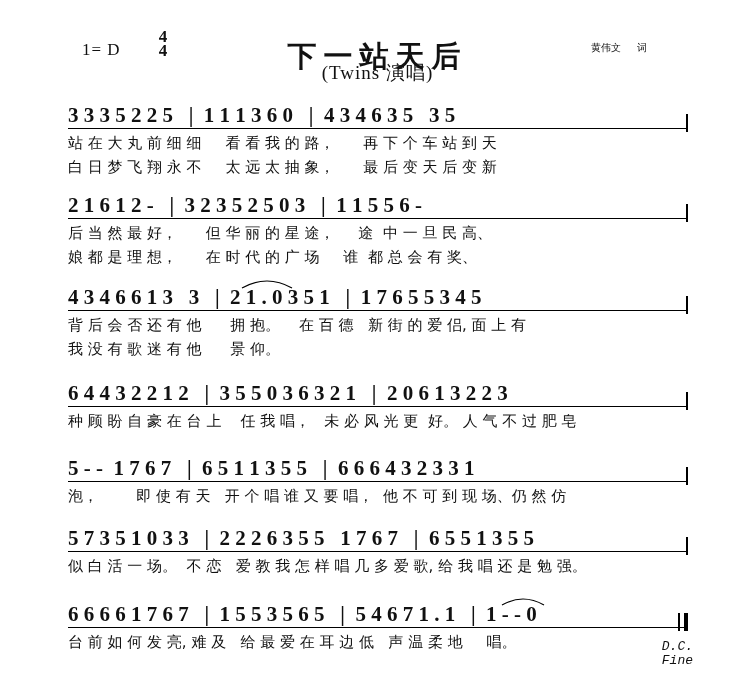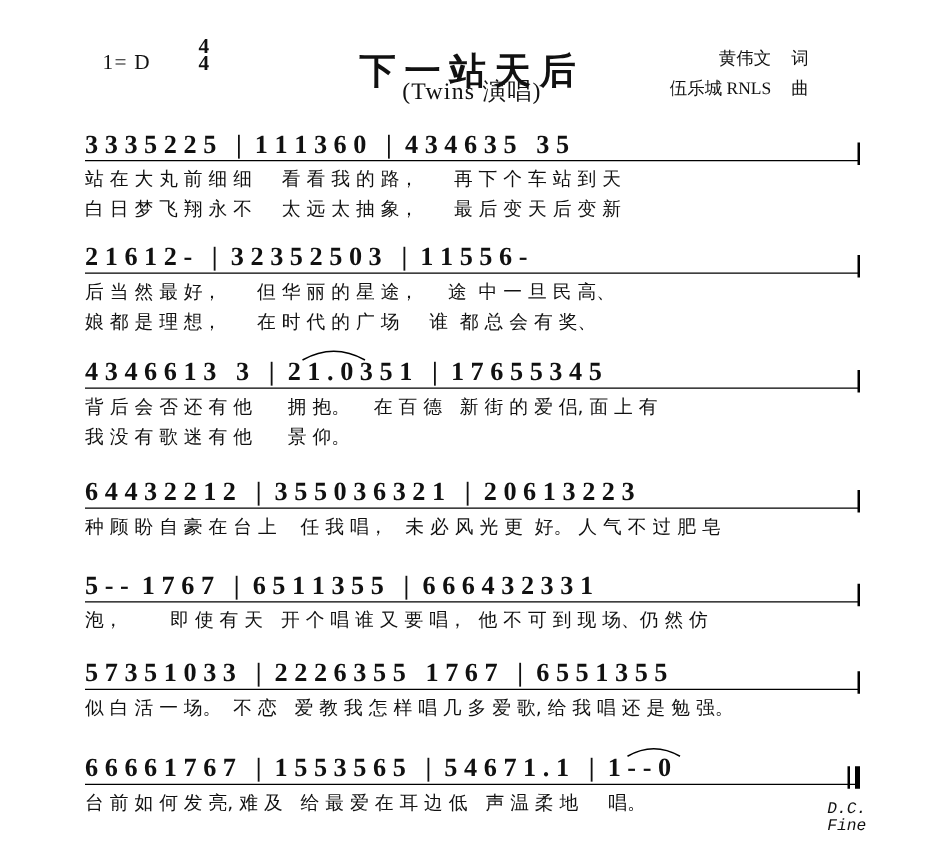--- a/index.html
+++ b/index.html
@@ -35,22 +35,22 @@
   }
   .subtitle{
     position:absolute;left:0;top:60px;width:755px;
     text-align:center;
     font-family:"Liberation Serif",serif;
     font-size:19px;letter-spacing:1px;
   }
   .credits{
     position:absolute;right:108px;top:36px;
     font-family:"Liberation Serif",serif;
-    font-size:14px;line-height:24px;
-    text-align:right;
+    font-size:10px;line-height:24px;
+    text-align:left;
   }
   .credits div span.role{margin-left:16px;}
 
   
   .system{position:absolute;left:0;width:755px;}
   .staffline{
     position:absolute;left:68px;width:620px;height:1px;
     background:#000;top:0;
   }
   .notes{
@@ -91,23 +91,20 @@
   <div class="key">1= D</div>
   <div class="meter">
     <span class="num">4</span>
     <span class="den">4</span>
   </div>
   <div class="title">下一站天后</div>
   <div class="subtitle">(Twins 演唱)</div>
   <div class="credits">
     <div>
       <span>黄伟文</span><span class="role">词</span>
-    </div>
-    <div>
-      <span>伍乐城  RNLS</span><span class="role">曲</span>
     </div>
   </div>
 
   <div class="system" style="top:128px;">
     <div class="staffline"></div>
     <div class="notes">3 3 3 5 2 2 5   |  1 1 1 3 6 0   |  4 3 4 6 3 5   3 5</div>
     <div class="lyric">站 在 大 丸 前 细 细     看 看 我 的 路，      再 下 个 车 站 到 天</div>
     <div class="lyric lyric2">白 日 梦 飞 翔 永 不     太 远 太 抽 象，      最 后 变 天 后 变 新</div>
     <div class="barend" style="left:686px;"></div>
   </div>

